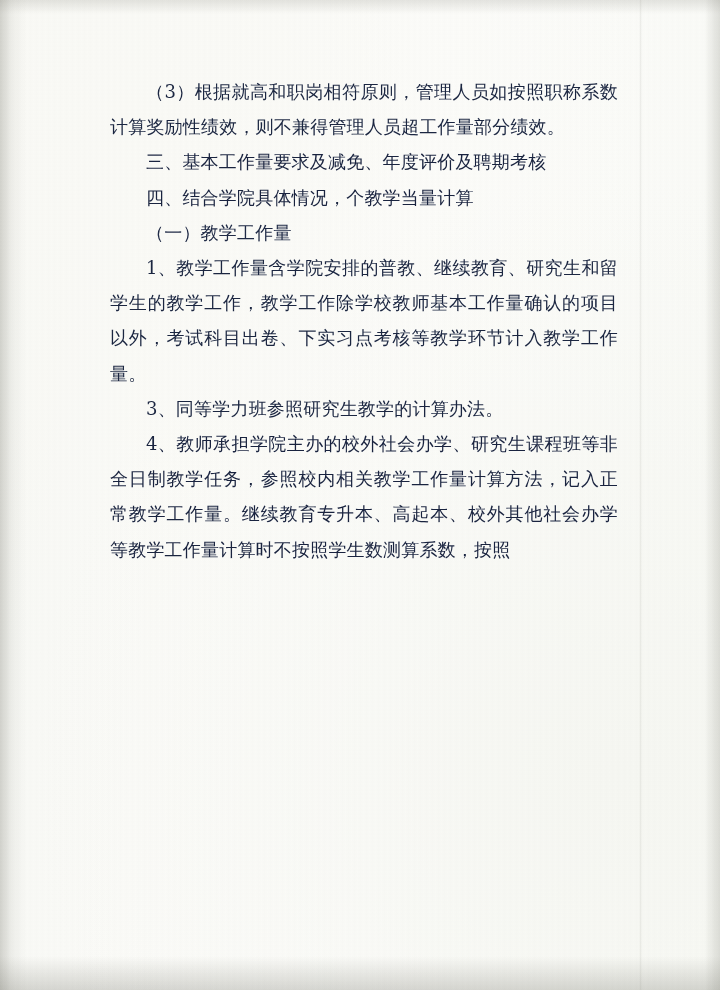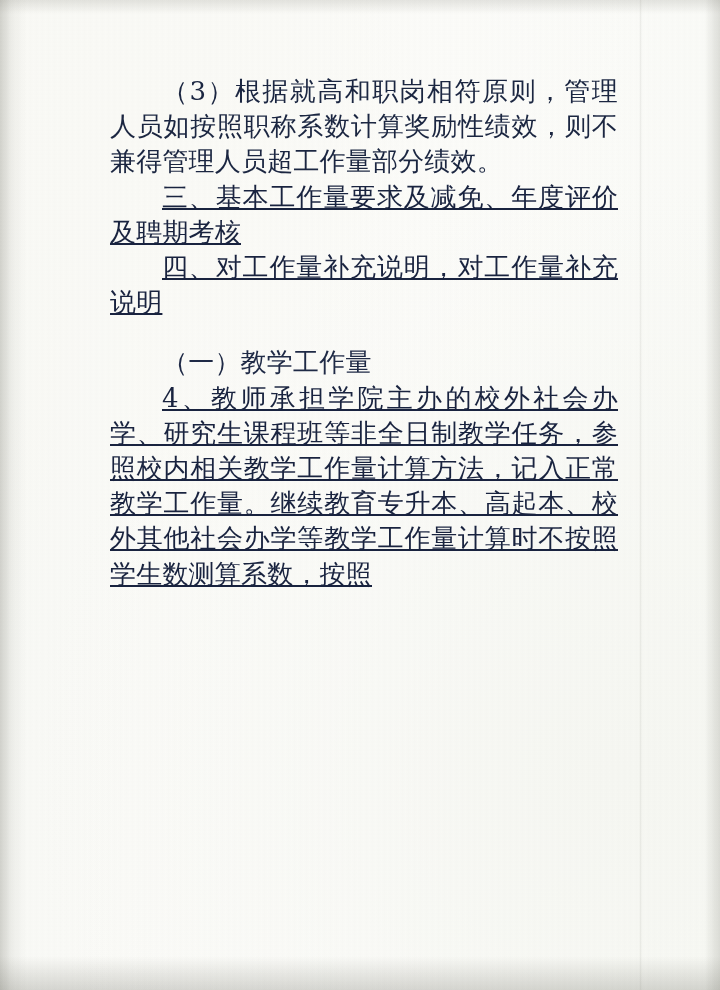--- a/index.html
+++ b/index.html
@@ -66,52 +66,54 @@
     background: linear-gradient(90deg, rgba(0,0,0,0) 0%, rgba(120,120,110,0.10) 50%, rgba(0,0,0,0) 100%);
     pointer-events: none;
   }
   
   #body-text {
     position: absolute;
     left: 110px;
     top: 74px;
     width: 508px;
     color: #1b2640;
-    font-size: 26px;
+    font-size: 18px;
     line-height: 35.2px;
     letter-spacing: 0.2px;
     text-align: justify;
     text-justify: inter-character;
   }
   .para {
     margin: 0;
     text-indent: 2em;
     text-align: justify;
     text-justify: inter-character;
     word-break: break-all;
     font-family: "DejaVu Serif", serif;
   }
   
   .ink-a { color: #1c2742; }
-  .ink-b { color: #1a2440; text-decoration: underline; }
-  .ink-c { color: #202b47; margin-top: 25px; }
+  .ink-b { color: #1a2440; }
+  .ink-c { color: #202b47; }
 </style>
 </head>
 <body>
 
 <div id="page">
 
   <div id="edge-top"></div>
   <div id="edge-left"></div>
   <div id="edge-right"></div>
   <div id="edge-bottom"></div>
   <div id="crease"></div>
 
   <div id="body-text">
     <p class="para ink-a">（3）根据就高和职岗相符原则，管理人员如按照职称系数计算奖励性绩效，则不兼得管理人员超工作量部分绩效。</p>
     <p class="para ink-b">三、基本工作量要求及减免、年度评价及聘期考核</p>
-    <p class="para ink-b">四、对工作量补充说明，对工作量补充说明</p>
+    <p class="para ink-b">四、结合学院具体情况，个教学当量计算</p>
     <p class="para ink-c">（一）教学工作量</p>
+    <p class="para ink-a">1、教学工作量含学院安排的普教、继续教育、研究生和留学生的教学工作，教学工作除学校教师基本工作量确认的项目以外，考试科目出卷、下实习点考核等教学环节计入教学工作量。</p>
+    <p class="para ink-a">3、同等学力班参照研究生教学的计算办法。</p>
     <p class="para ink-b">4、教师承担学院主办的校外社会办学、研究生课程班等非全日制教学任务，参照校内相关教学工作量计算方法，记入正常教学工作量。继续教育专升本、高起本、校外其他社会办学等教学工作量计算时不按照学生数测算系数，按照</p>
   </div>
 
   <div id="grain"></div>
 </div>
 
 </body></html>

